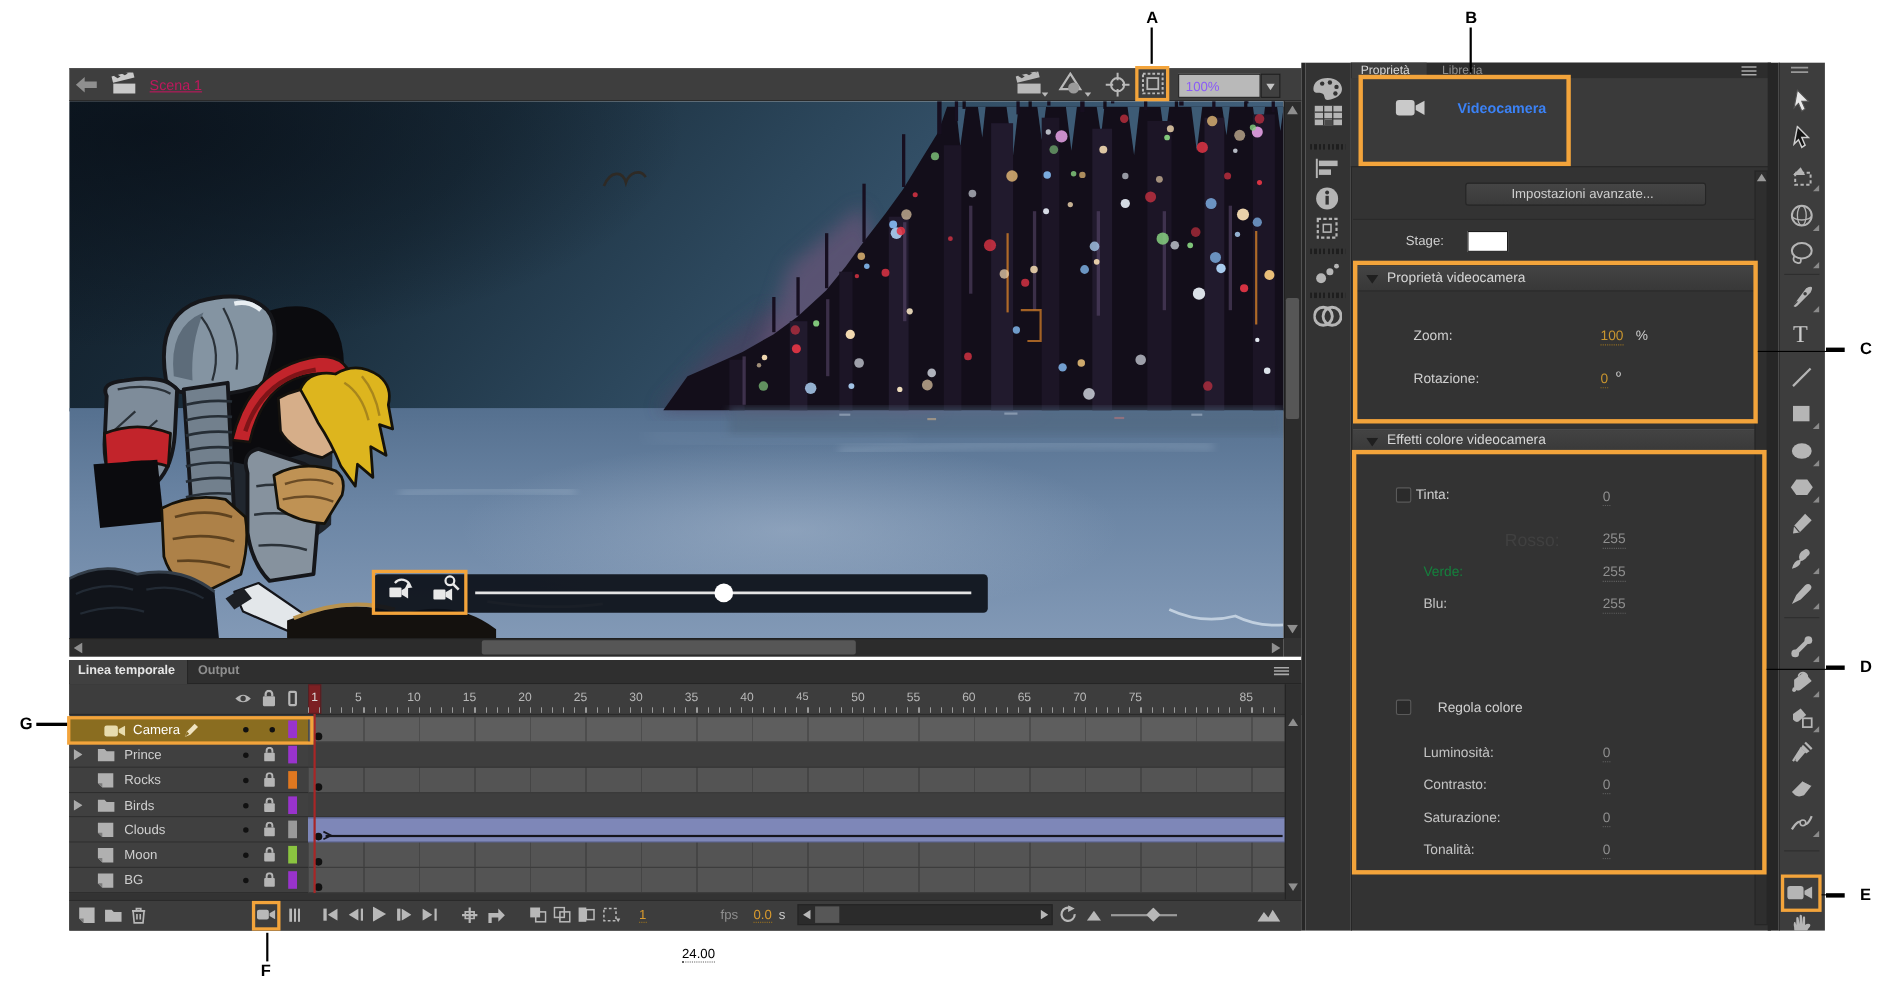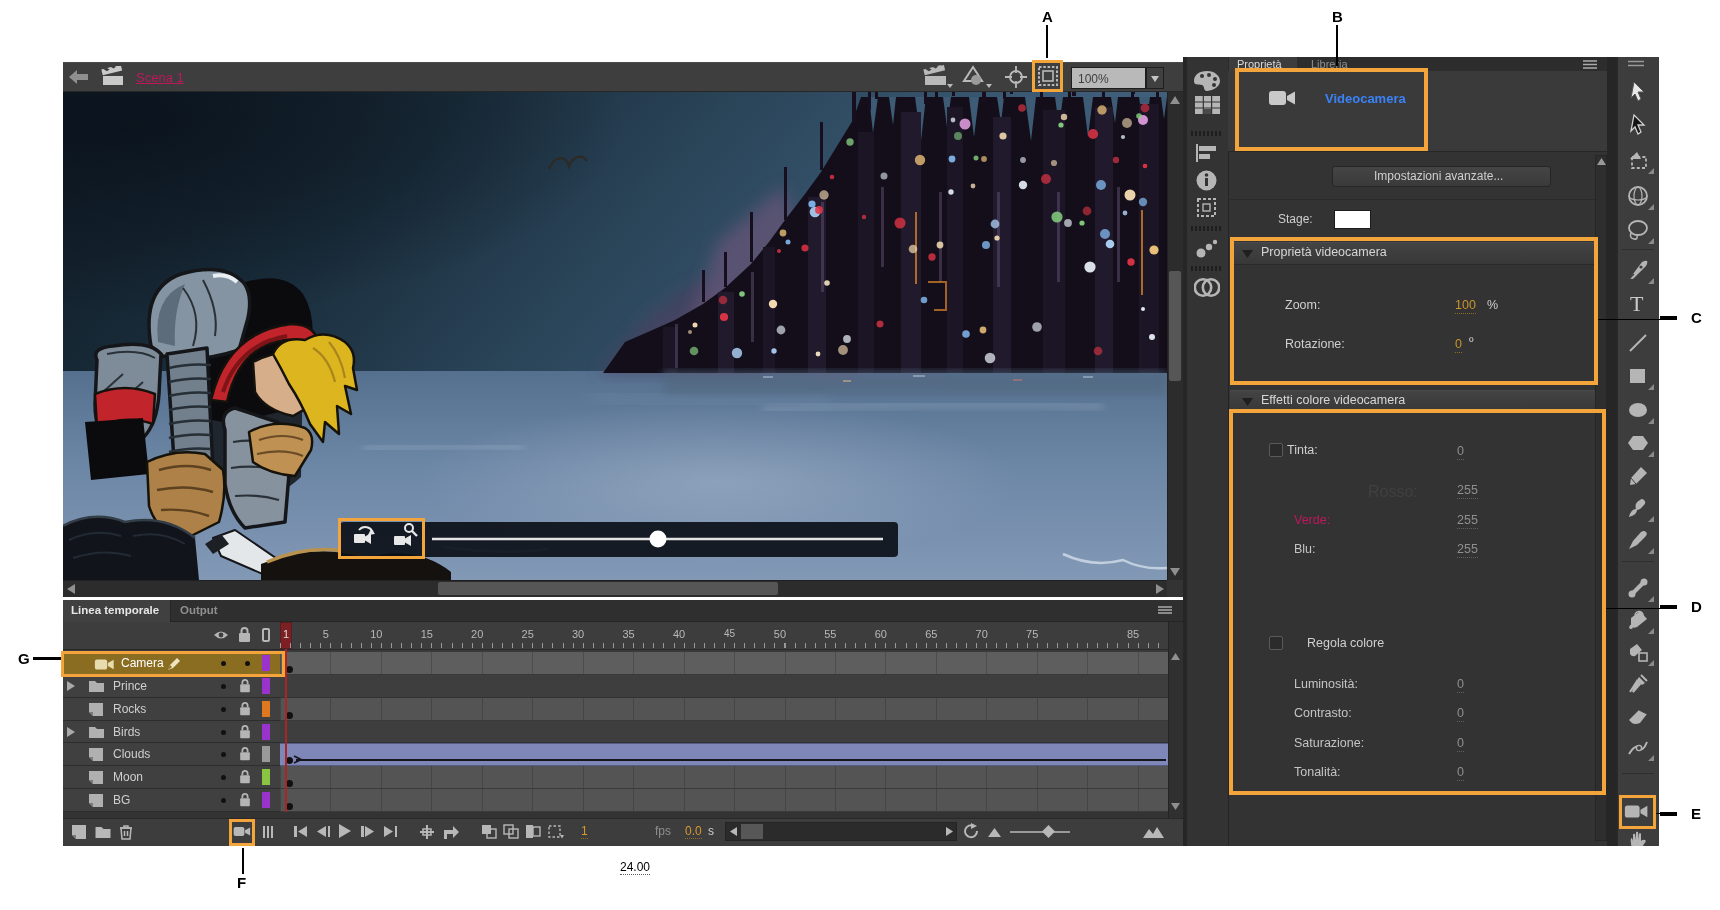--- a/index.html
+++ b/index.html
@@ -33,21 +33,21 @@
   </svg>
 <svg style="position:absolute;left:1005px;top:66px" width="22" height="22" viewBox="0 0 22 22">
 <circle cx="11" cy="11" r="6" fill="none" stroke="#b9b9b9" stroke-width="1.8"></circle>
 <path d="M11,0 V7 M11,15 V22 M0,11 H7 M15,11 H22" stroke="#b9b9b9" stroke-width="1.8"></path>
   </svg>
 <svg style="position:absolute;left:1038px;top:66px" width="20" height="20" viewBox="0 0 20 20">
 <rect x="1" y="1" width="18" height="18" fill="none" stroke="#b9b9b9" stroke-width="2" stroke-dasharray="2.5 1.8"></rect>
 <rect x="5" y="5" width="10" height="10" fill="none" stroke="#b9b9b9" stroke-width="1.6"></rect>
   </svg>
 <div class="" style="position:absolute;left:1071px;top:67px;width:75px;height:22px;background:#b9b9b9;border:1px solid #1e1e1e;"></div>
-<div style="position:absolute;left:1078px;top:72px;white-space:nowrap;font-size:12px;color:#404040;">100%</div>
+<div style="position:absolute;left:1078px;top:72px;white-space:nowrap;font-size:12px;color:#8b5cf6;">100%</div>
 <div class="" style="position:absolute;left:1146px;top:67px;width:18px;height:22px;background:#404040;border:1px solid #1e1e1e;"></div>
 <svg style="position:absolute;left:1151px;top:76px" width="8" height="6" viewBox="0 0 8 6">
     <path d="M0,0 L8,0 L4,6 Z" fill="#c4c4c4"></path>
   </svg>
 <svg style="position:absolute;left:63px;top:92px" width="1104" height="488" viewBox="0 0 1104 488">
 <defs>
 <linearGradient id="sky" x1="0" y1="0" x2="1" y2="0.22">
 <stop offset="0" stop-color="#101c27"></stop>
         <stop offset="0.35" stop-color="#1b2f3e"></stop>
 <stop offset="0.62" stop-color="#2c475c"></stop>
@@ -614,21 +614,21 @@
 <div class="" style="position:absolute;left:1230px;top:390px;width:366px;height:23px;background:linear-gradient(#434343,#383838);border-bottom:1px solid #2a2a2a;border-top:1px solid #4a4a4a;"></div>
 <svg style="position:absolute;left:1242px;top:398px" width="11" height="8">
     <path d="M0,0 L11,0 L5.5,8 Z" fill="#1f1f1f"></path>
   </svg>
 <div style="position:absolute;left:1261px;top:393px;white-space:nowrap;font-size:12.5px;color:#d6d6d6;">Effetti colore videocamera</div>
 <div class="" style="position:absolute;left:1269px;top:443px;width:14px;height:14px;background:#2b2b2b;border:1px solid #5a5a5a;border-radius:2px;"></div>
 <div style="position:absolute;left:1287px;top:443px;white-space:nowrap;font-size:12.5px;color:#cfcfcf;">Tinta:</div>
 <div style="position:absolute;left:1457px;top:444px;white-space:nowrap;font-size:12.5px;color:#8f8f8f;border-bottom:1px dotted #5f5f5f;padding-bottom:1px;">0</div>
 <div style="position:absolute;left:1368px;top:483px;white-space:nowrap;font-size:16px;color:#404040;">Rosso:</div>
 <div style="position:absolute;left:1457px;top:483px;white-space:nowrap;font-size:12.5px;color:#8f8f8f;border-bottom:1px dotted #5f5f5f;padding-bottom:1px;">255</div>
-<div style="position:absolute;left:1294px;top:513px;white-space:nowrap;font-size:12.5px;color:#be185d;">Verde:</div>
+<div style="position:absolute;left:1294px;top:513px;white-space:nowrap;font-size:12.5px;color:#15803d;">Verde:</div>
 <div style="position:absolute;left:1457px;top:513px;white-space:nowrap;font-size:12.5px;color:#8f8f8f;border-bottom:1px dotted #5f5f5f;padding-bottom:1px;">255</div>
 <div style="position:absolute;left:1294px;top:542px;white-space:nowrap;font-size:12.5px;color:#c4c4c4;">Blu:</div>
 <div style="position:absolute;left:1457px;top:542px;white-space:nowrap;font-size:12.5px;color:#8f8f8f;border-bottom:1px dotted #5f5f5f;padding-bottom:1px;">255</div>
 <div class="" style="position:absolute;left:1269px;top:636px;width:14px;height:14px;background:#2b2b2b;border:1px solid #5a5a5a;border-radius:2px;"></div>
 <div style="position:absolute;left:1287px;top:636px;white-space:nowrap;font-size:12.5px;color:#cfcfcf;margin-left:20px;">Regola colore</div>
 <div style="position:absolute;left:1294px;top:677px;white-space:nowrap;font-size:12.5px;color:#c4c4c4;">Luminosità:</div>
 <div style="position:absolute;left:1457px;top:677px;white-space:nowrap;font-size:12.5px;color:#8f8f8f;border-bottom:1px dotted #5f5f5f;padding-bottom:1px;">0</div>
 <div style="position:absolute;left:1294px;top:706px;white-space:nowrap;font-size:12.5px;color:#c4c4c4;">Contrasto:</div>
 <div style="position:absolute;left:1457px;top:706px;white-space:nowrap;font-size:12.5px;color:#8f8f8f;border-bottom:1px dotted #5f5f5f;padding-bottom:1px;">0</div>
 <div style="position:absolute;left:1294px;top:736px;white-space:nowrap;font-size:12.5px;color:#c4c4c4;">Saturazione:</div>

